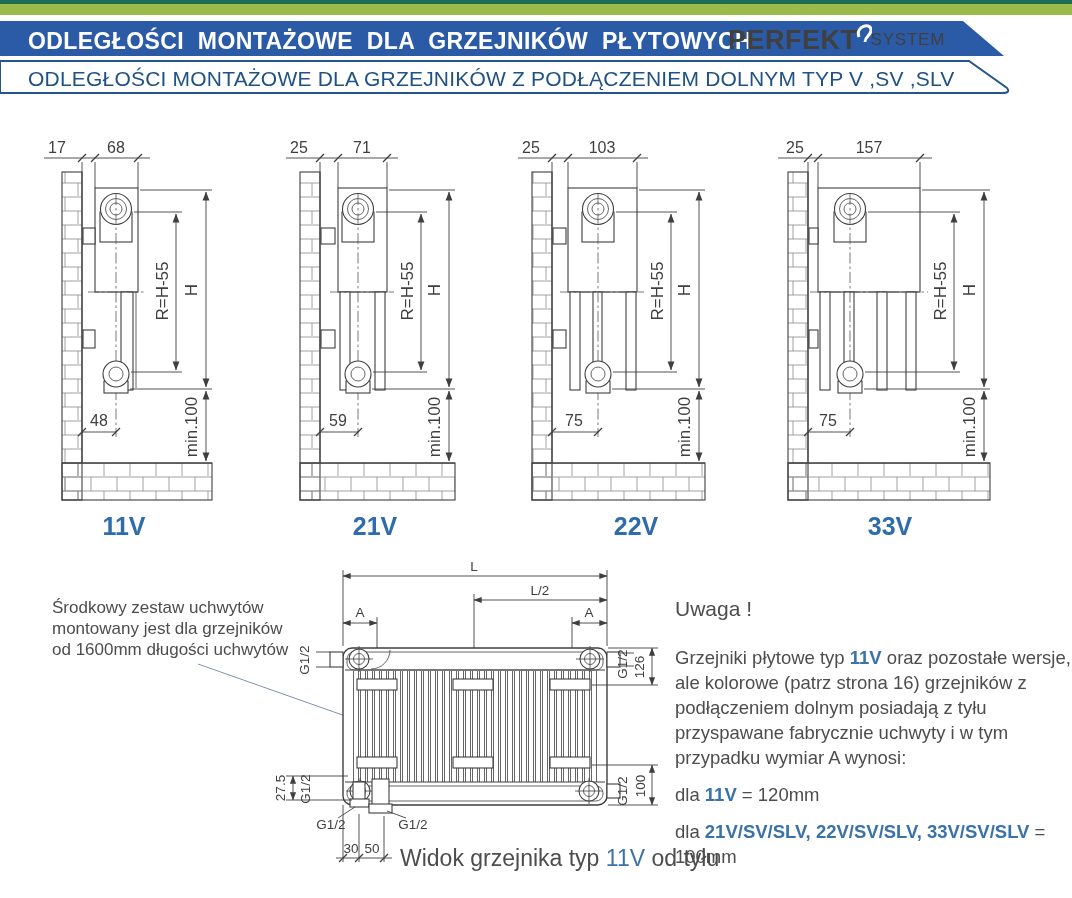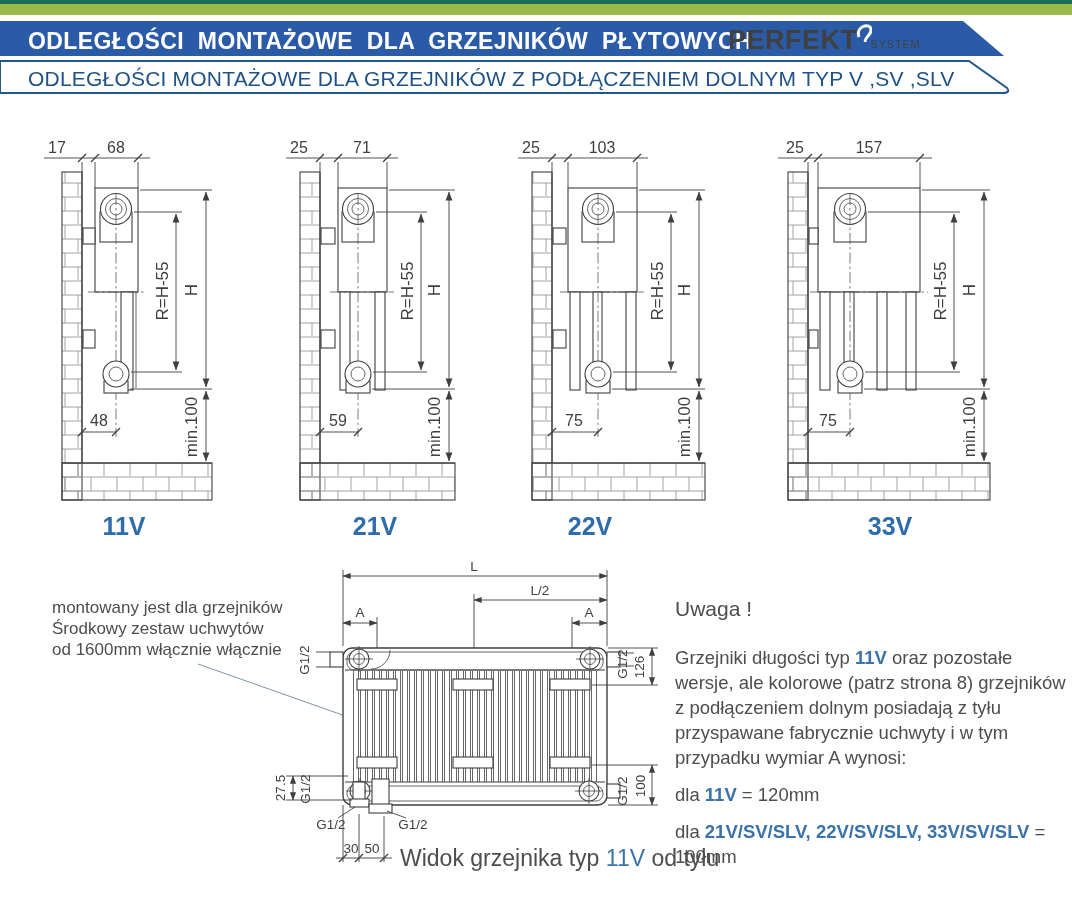--- a/index.html
+++ b/index.html
@@ -7,21 +7,21 @@
         font-family:"Liberation Sans",sans-serif;}
   
   .topline{position:absolute;left:0;top:0;width:1072px;height:4px;background:#1e6e57;}
   .greenbar{position:absolute;left:0;top:4px;width:1072px;height:11px;background:#9cba49;}
   #banner-svg{position:absolute;left:0;top:0;}
   .main-title{position:absolute;left:28px;top:28px;color:#fff;font-size:23px;font-weight:700;
               letter-spacing:.4px;word-spacing:7px;white-space:nowrap;}
   .logo{position:absolute;left:700px;top:24px;display:inline-flex;align-items:flex-end;color:#404040;margin-left:28px;}
   .logo .brand{font-size:27px;font-weight:800;letter-spacing:.5px;line-height:1;}
   .logo .swoosh{margin:-6px 0 8px -3px;}
-  .logo .sub{font-size:11px;letter-spacing:.8px;margin-left:-1px;padding-bottom:4px;}
+  .logo .sub{font-size:17px;letter-spacing:.8px;margin-left:-1px;padding-bottom:4px;}
   .sub-title{position:absolute;left:28px;top:67px;color:#1d5187;font-size:21px;font-weight:400;
              letter-spacing:.2px;white-space:nowrap;}
   
   #diagrams-svg{position:absolute;left:0;top:130px;}
   #rear-svg{position:absolute;left:150px;top:555px;}
   .type-label{position:absolute;top:512px;transform:translateX(-50%);color:#2f6cab;
               font-size:25px;font-weight:600;}
   
   .ln{stroke:#3f3f3f;stroke-width:1.1;fill:none;}
   .lt{stroke:#3f3f3f;stroke-width:.8;fill:none;}
@@ -256,21 +256,21 @@
       <text class="t tr tm" x="975" y="427" transform="rotate(-90 975 427)">min.100</text>
       <line class="dim" x1="808" y1="432" x2="850" y2="432"></line>
       <path class="tk" d="M804 436 L812 428"></path>
         <path class="tk" d="M846 436 L854 428"></path>
       <text class="t tm" x="828" y="426">75</text>
     </g>
   </svg>
 
   <div class="type-label" style="left:124px">11V</div>
   <div class="type-label" style="left:375px">21V</div>
-  <div class="type-label" style="left:590px">22V</div>
+  <div class="type-label" style="left:636px">22V</div>
   <div class="type-label" style="left:890px">33V</div>
 
   <svg id="rear-svg" width="540" height="330" viewBox="150 555 540 330">
     <defs>
       <pattern id="fins" width="7" height="10" patternUnits="userSpaceOnUse">
         <path d="M1.5 0V10M3.5 0V10" stroke="#3f3f3f" stroke-width="0.8" fill="none"></path>
       </pattern>
       <marker id="ar2" viewBox="0 0 10 10" refX="9.5" refY="5" markerWidth="9" markerHeight="9" orient="auto-start-reverse">
         <path d="M0 1.2 L10 5 L0 8.8 Z" fill="#3f3f3f"></path>
       </marker>
@@ -375,27 +375,27 @@
     <text class="t ts tm" x="644" y="667" transform="rotate(-90 644 667)">126</text>
 
     <line class="dim" x1="592" y1="765" x2="658" y2="765"></line>
     <line class="dim" x1="608" y1="805" x2="658" y2="805"></line>
     <line class="dim" x1="652" y1="765" x2="652" y2="805" marker-start="url(#ar2)" marker-end="url(#ar2)"></line>
     <text class="t ts tm" x="627" y="791" transform="rotate(-90 627 791)">G1/2</text>
     <text class="t ts tm" x="645" y="786" transform="rotate(-90 645 786)">100</text>
   </svg>
 
   <div class="note-left">
+    <div>Środkowy zestaw uchwytów</div>
     <div>montowany jest dla grzejników</div>
-    <div>Środkowy zestaw uchwytów</div>
-    <div>od 1600mm włącznie włącznie</div>
+    <div>od 1600mm długości uchwytów</div>
   </div>
 
   <div class="note-right">
     <div class="warn-title">Uwaga !</div>
-    <p><span>Grzejniki długości typ </span><span class="hl">11V</span><span> oraz pozostałe wersje, ale kolorowe (patrz strona 8) grzejników z podłączeniem dolnym posiadają z tyłu przyspawane fabrycznie uchwyty i w tym przypadku wymiar A wynosi:</span></p>
+    <p><span>Grzejniki płytowe typ </span><span class="hl">11V</span><span> oraz pozostałe wersje, ale kolorowe (patrz strona 16) grzejników z podłączeniem dolnym posiadają z tyłu przyspawane fabrycznie uchwyty i w tym przypadku wymiar A wynosi:</span></p>
     <div class="rule"><span>dla </span><span class="hl">11V</span><span> = 120mm</span></div>
     <div class="rule"><span>dla </span><span class="hl">21V/SV/SLV, 22V/SV/SLV, 33V/SV/SLV</span><span> = 100mm</span></div>
   </div>
 
   <div class="caption"><span>Widok grzejnika typ </span><span class="hl" style="font-weight:400">11V</span><span> od tyłu</span></div>
 
 </div>
 
 </body></html>

